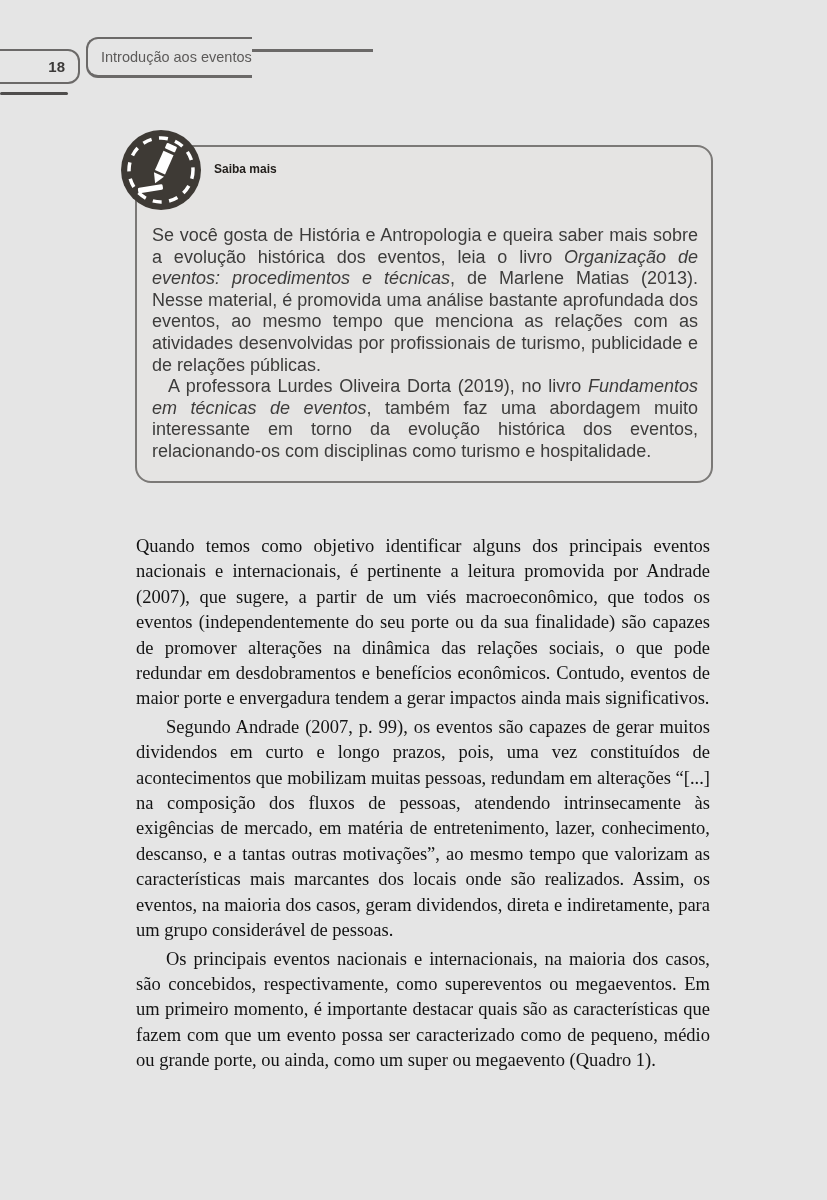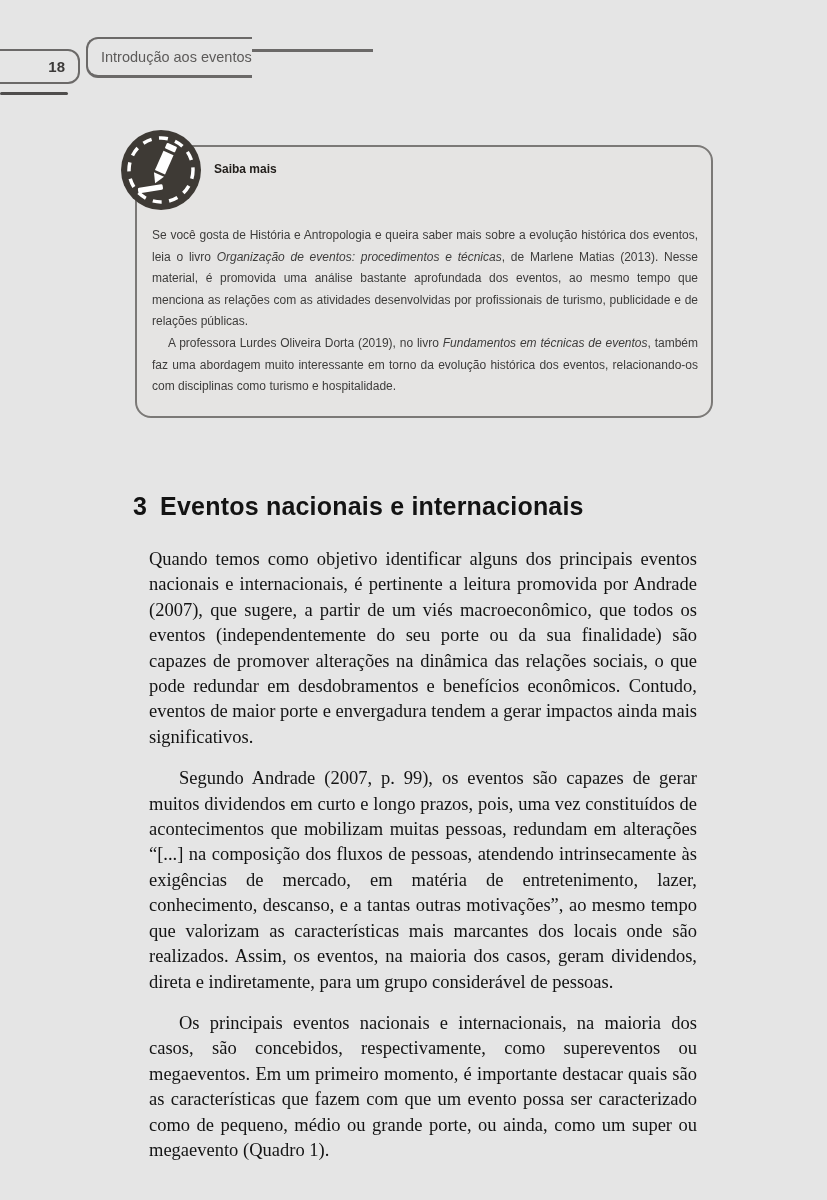--- a/index.html
+++ b/index.html
@@ -46,21 +46,21 @@
     background:#e5e4e3;
     border:2px solid #7b7977;border-radius:16px;
     padding:10px 13px 18px 15px;
   }
   .infobox-title{
     margin:0 0 0 62px;
     font-size:12px;line-height:24px;font-weight:bold;color:#211d1a;
   }
   .infobox-paras{
     margin-top:44px;
-    font-size:12px;line-height:21.6px;color:#3d3c3b;
+    font-size:18px;line-height:21.6px;color:#3d3c3b;
     text-align:justify;
   }
   .infobox-paras p{margin:0;}
   .infobox-paras p.indent{text-indent:16px;}
   .infobox-paras .ital{font-style:italic;}
   .infobox-icon{
     position:absolute;left:121px;top:130px;width:80px;height:80px;
   }
 
   
@@ -71,21 +71,21 @@
   }
   .section-heading .sec-num{margin-right:13px;}
 
   
   .body-text{
     position:absolute;left:133px;top:531px;width:580px;
     font-family:"Liberation Serif",serif;
     font-size:18.5px;line-height:25.4px;color:#131313;
     text-align:justify;
   }
-  .body-text p{margin:16px;}
+  .body-text p{margin:3px;}
   .body-text p + p{text-indent:30px;}
 </style>
 </head>
 <body>
 
 <div class="page">
 
   <div class="pagenum-box">
     <span>18</span>
   </div>
@@ -109,23 +109,20 @@
       <circle cx="40" cy="40" r="32" fill="none" stroke="#ffffff" stroke-width="3.5" stroke-dasharray="9 7.5"></circle>
       <g transform="rotate(24 40 40)">
         <rect x="34.5" y="12.5" width="11" height="6" rx="1" fill="#ffffff"></rect>
         <rect x="34.5" y="21.5" width="11" height="21" fill="#ffffff"></rect>
         <polygon points="34.5,45 45.5,45 40,54.5" fill="#ffffff"></polygon>
       </g>
       <rect x="17" y="56" width="25" height="5.5" rx="1.5" fill="#ffffff" transform="rotate(-9 29.5 59)"></rect>
     </svg>
   </div>
 
-  <h1 class="section-heading">
-    <span class="sec-num">3</span><span>Eventos nacionais e internacionais</span>
-  </h1>
 
   <div class="body-text">
     <p>Quando temos como objetivo identificar alguns dos principais eventos nacionais e internacionais, é pertinente a leitura promovida por Andrade (2007), que sugere, a partir de um viés macroeconômico, que todos os eventos (independentemente do seu porte ou da sua finalidade) são capazes de promover alterações na dinâmica das relações sociais, o que pode redundar em desdobramentos e benefícios econômicos. Contudo, eventos de maior porte e envergadura tendem a gerar impactos ainda mais significativos.</p>
     <p>Segundo Andrade (2007, p. 99), os eventos são capazes de gerar muitos dividendos em curto e longo prazos, pois, uma vez constituídos de acontecimentos que mobilizam muitas pessoas, redundam em alterações “[...] na composição dos fluxos de pessoas, atendendo intrinsecamente às exigências de mercado, em matéria de entretenimento, lazer, conhecimento, descanso, e a tantas outras motivações”, ao mesmo tempo que valorizam as características mais marcantes dos locais onde são realizados. Assim, os eventos, na maioria dos casos, geram dividendos, direta e indiretamente, para um grupo considerável de pessoas.</p>
     <p>Os principais eventos nacionais e internacionais, na maioria dos casos, são concebidos, respectivamente, como supereventos ou megaeventos. Em um primeiro momento, é importante destacar quais são as características que fazem com que um evento possa ser caracterizado como de pequeno, médio ou grande porte, ou ainda, como um super ou megaevento (Quadro 1).</p>
   </div>
 
 </div>
 
 </body></html>

